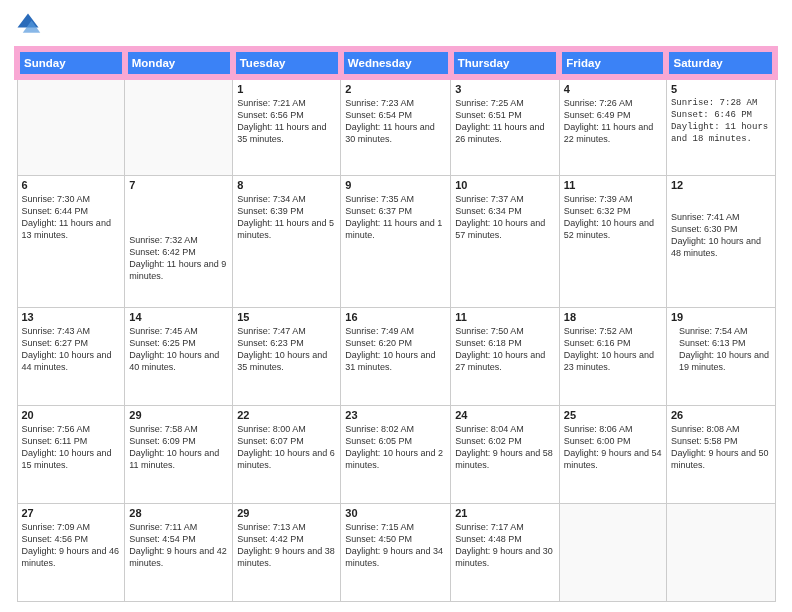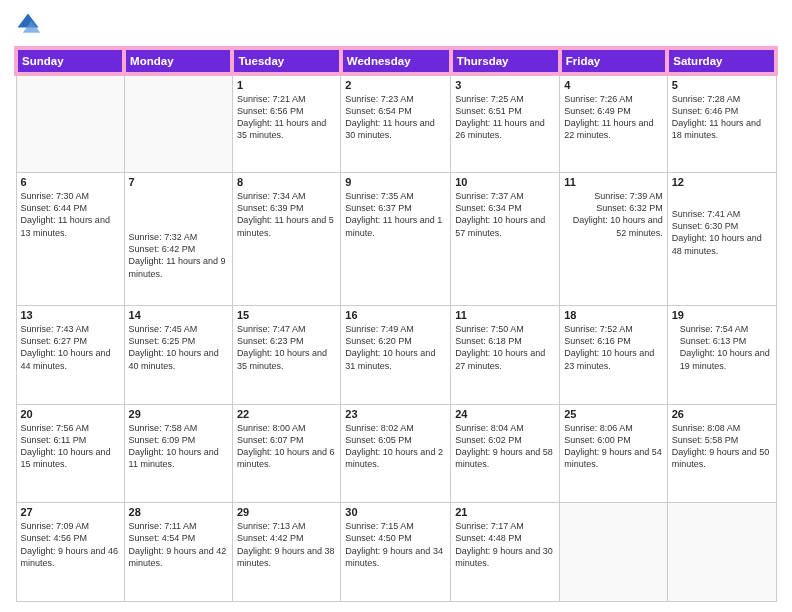--- a/index.html
+++ b/index.html
@@ -50,27 +50,27 @@
     .location {
       font-size: 13px;
       color: #444;
     }
     .calendar {
       width: 100%;
       border-collapse: collapse;
       flex: 1;
     }
     .calendar th {
-      background-color: #6d28d9;
+      background-color: #3b82f6;
       color: #fff;
       font-size: 11.5px;
       font-weight: bold;
       padding: 5px 4px;
       text-align: left;
-      border: 4px solid #f9a8d4;
+      border: 6px solid #f9a8d4;
     }
     .calendar td {
       border: 1px solid #ccc;
       vertical-align: top;
       padding: 3px 4px;
       font-size: 9.5px;
       color: #333;
       width: 113px;
       height: 82px;
       background: #fff;
@@ -146,21 +146,21 @@
 Daylight: 11 hours and 26 minutes.</div>
           </td>
           <td>
             <div class="day-num">4</div>
             <div class="day-info" style="white-space: pre-line;">Sunrise: 7:26 AM
 Sunset: 6:49 PM
 Daylight: 11 hours and 22 minutes.</div>
           </td>
           <td>
             <div class="day-num">5</div>
-            <div class="day-info" style="white-space: pre-line;">Sunrise: 7:28 AM
+            <div class="day-info" style="white-space: pre-line; font-family: Liberation Mono, monospace;">Sunrise: 7:28 AM
 Sunset: 6:46 PM
 Daylight: 11 hours and 18 minutes.</div>
           </td>
         </tr>
         <tr>
           <td>
             <div class="day-num">6</div>
             <div class="day-info" style="white-space: pre-line;">Sunrise: 7:30 AM
 Sunset: 6:44 PM
 Daylight: 11 hours and 13 minutes.</div>
@@ -184,21 +184,21 @@
 Daylight: 11 hours and 1 minute.</div>
           </td>
           <td>
             <div class="day-num">10</div>
             <div class="day-info" style="white-space: pre-line;">Sunrise: 7:37 AM
 Sunset: 6:34 PM
 Daylight: 10 hours and 57 minutes.</div>
           </td>
           <td>
             <div class="day-num">11</div>
-            <div class="day-info" style="white-space: pre-line; text-align: right;">Sunrise: 7:39 AM
+            <div class="day-info" style="white-space: pre-line;">Sunrise: 7:39 AM
 Sunset: 6:32 PM
 Daylight: 10 hours and 52 minutes.</div>
           </td>
           <td>
             <div class="day-num">12</div>
             <div class="day-info" style="white-space: pre-line; margin-top: 20px;">Sunrise: 7:41 AM
 Sunset: 6:30 PM
 Daylight: 10 hours and 48 minutes.</div>
           </td>
         </tr>

